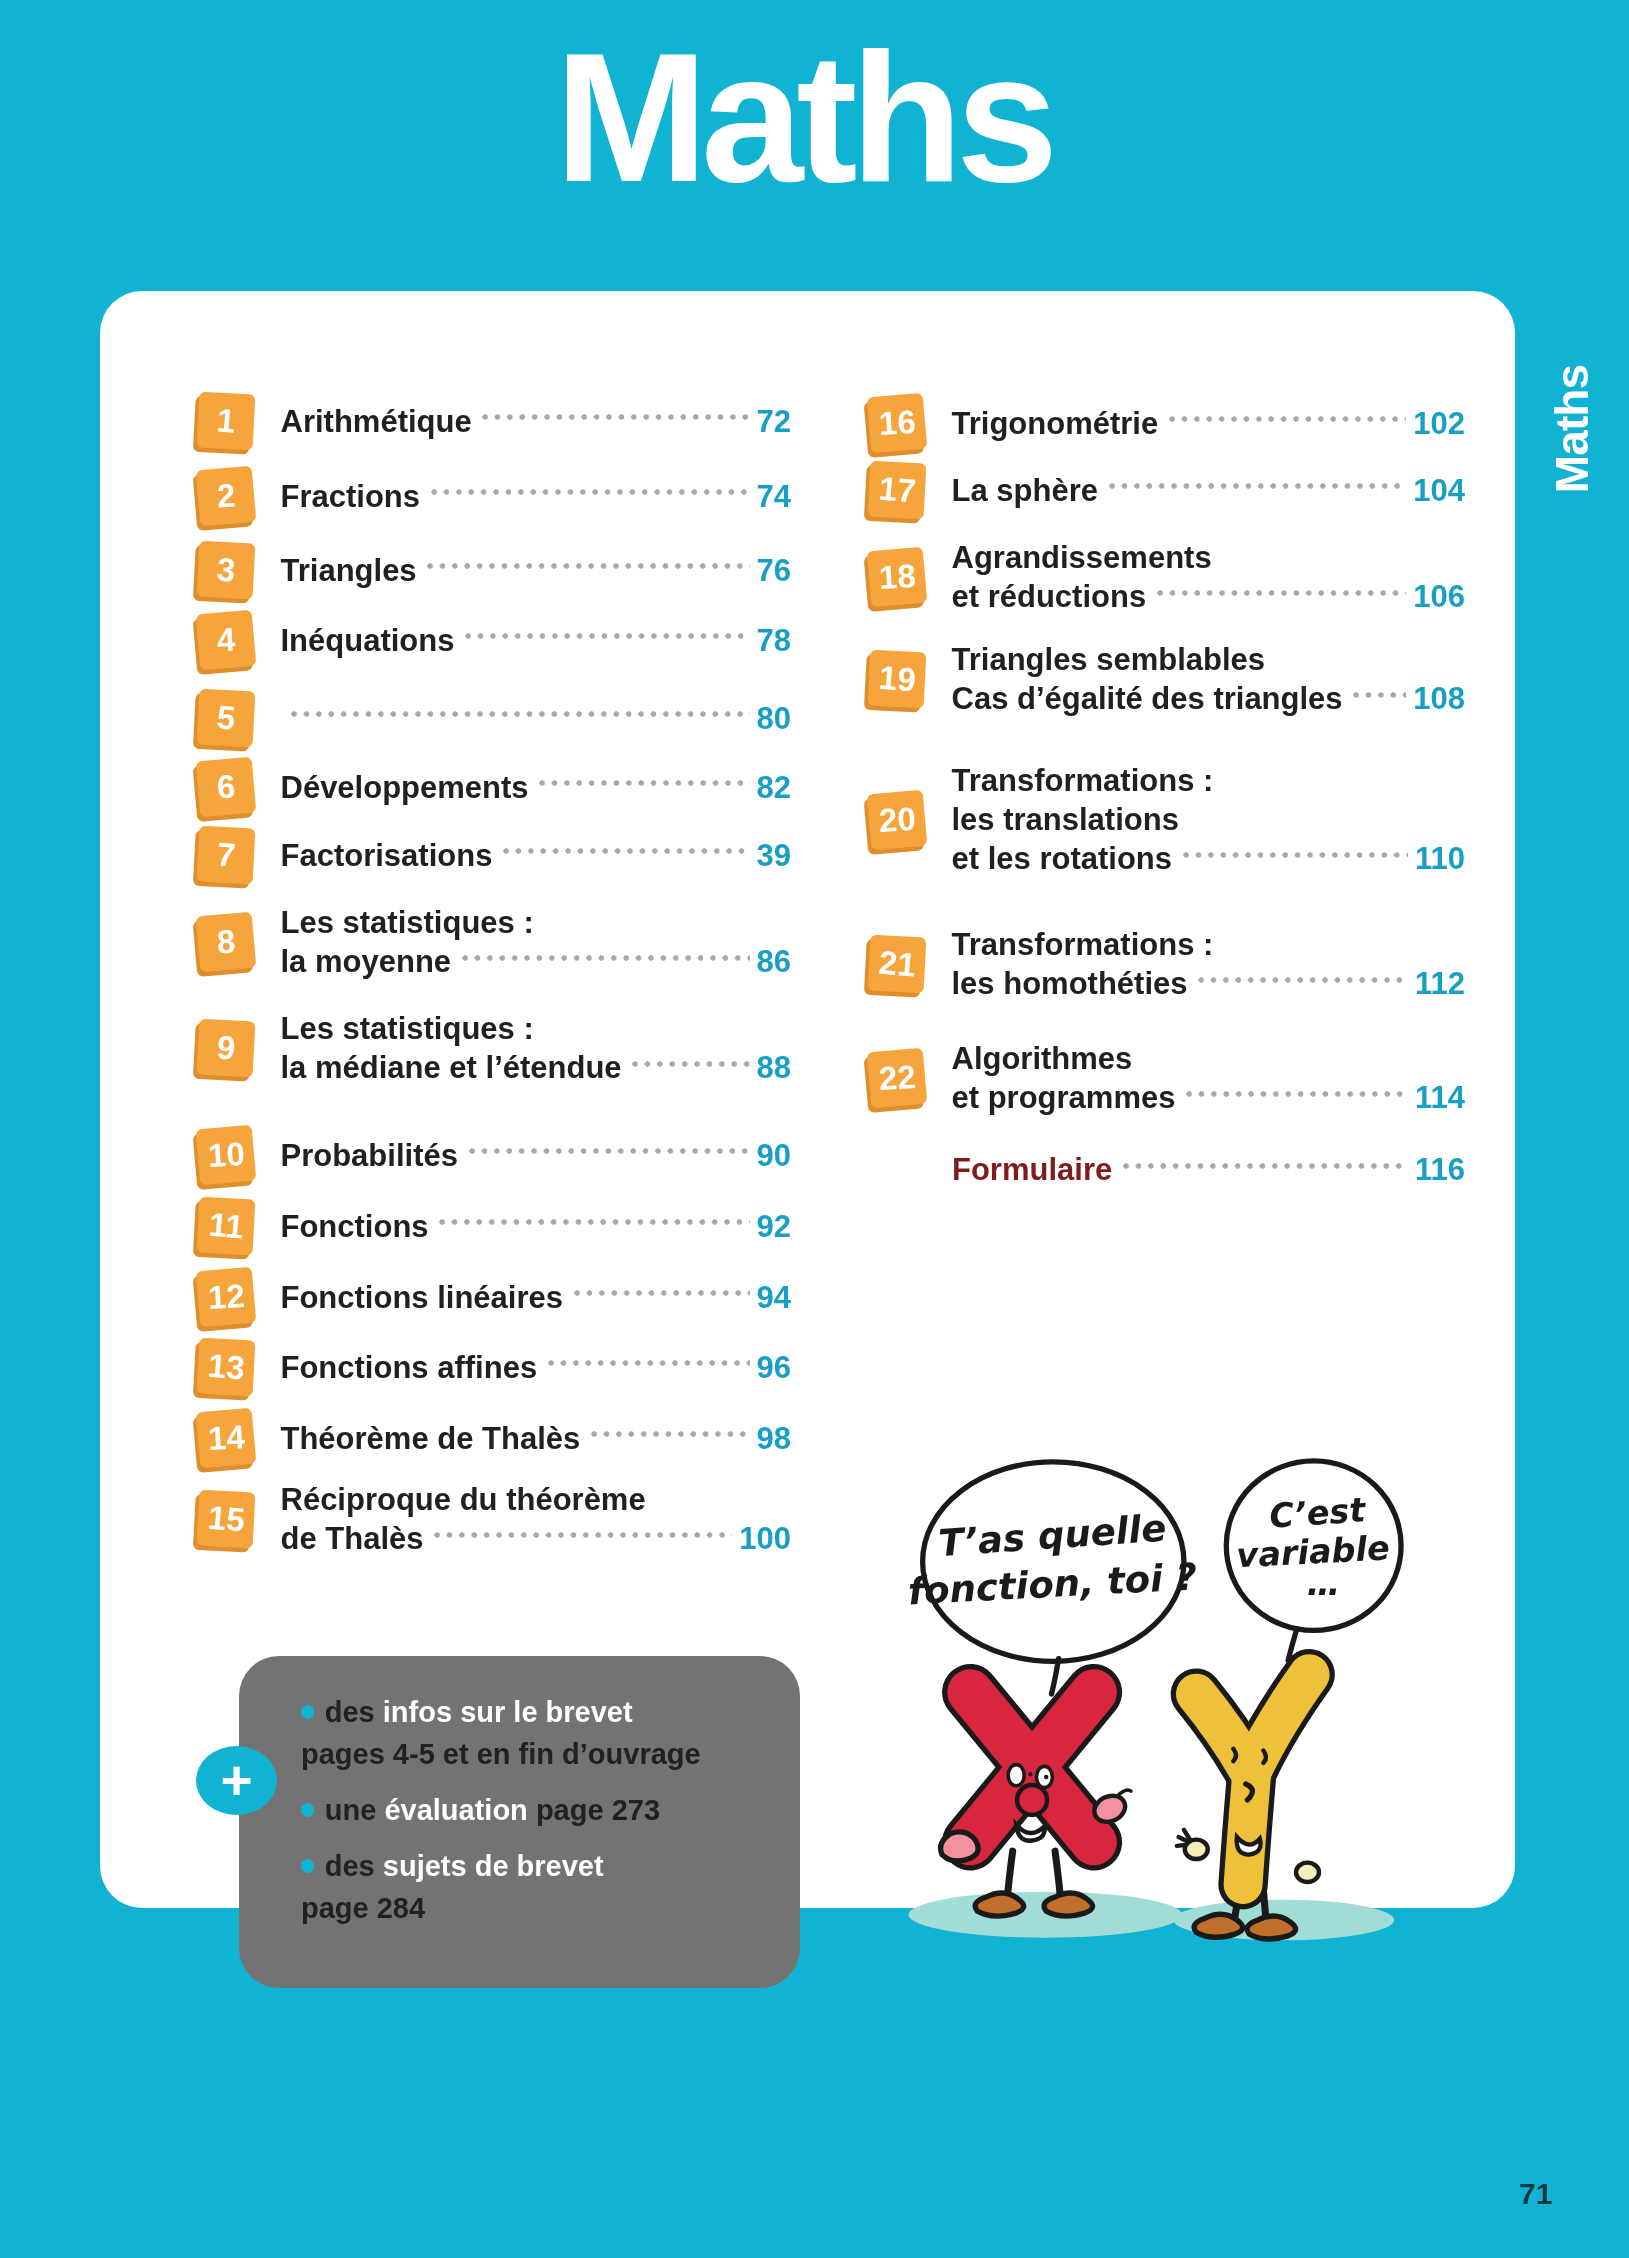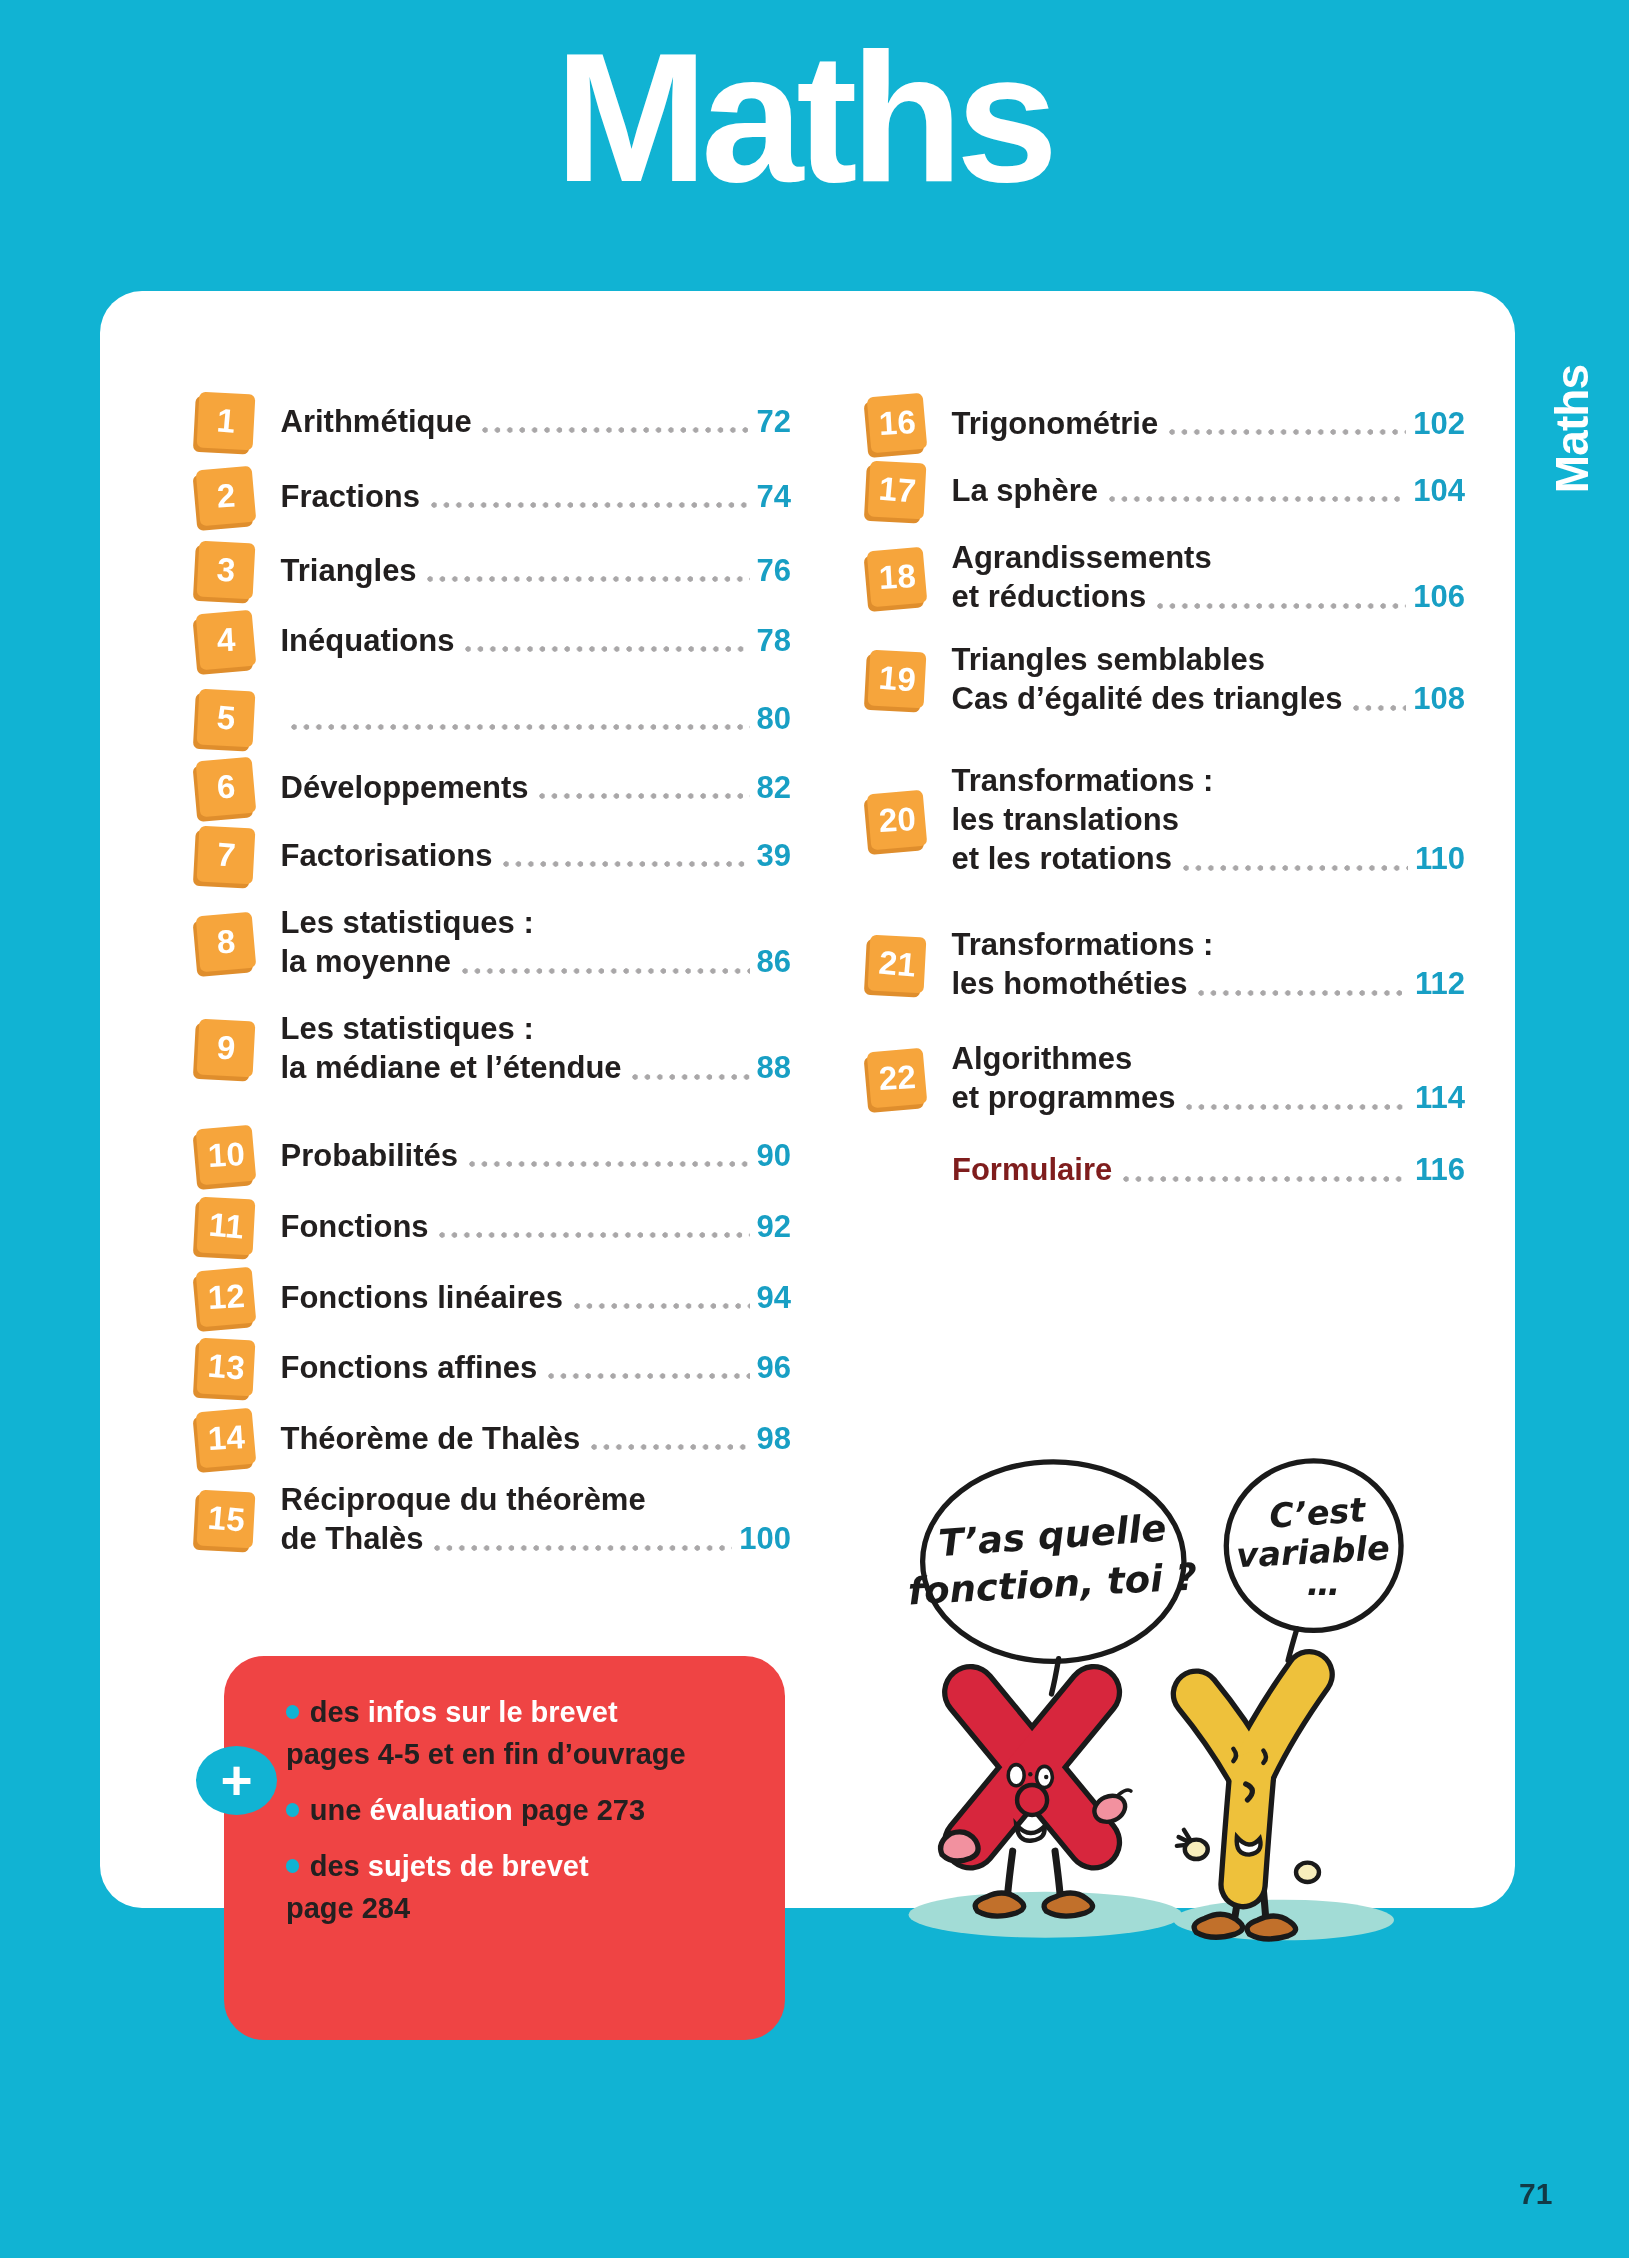--- a/index.html
+++ b/index.html
@@ -46,41 +46,41 @@
     box-shadow:-3.5px 4.4px 0 #df8e2d;
     display:flex;align-items:center;justify-content:center;
     transform:rotate(-5deg);
   }
   .toc-row:nth-child(even) .badge{transform:rotate(3deg);}
   .badge span{
     color:#ffffff;font-size:33px;font-weight:bold;transform:rotate(2deg);
   }
   .badge-spacer{flex:0 0 auto;width:83px;}
   .entry{flex:1 1 auto;min-width:0;}
-  .line{display:flex;align-items:flex-end;}
+  .line{display:flex;align-items:center;}
   .label{
     white-space:nowrap;
     font-size:31px;line-height:39px;font-weight:bold;color:#221f1f;
   }
   .label.accent{color:#7f1d1d;}
   .leader{
     flex:1 1 auto;min-width:30px;height:6.2px;
     margin:0 7px 7px 10.6px;
     background-image:radial-gradient(circle at 3.1px 3.1px,#a9a7a8 2.5px,rgba(0,0,0,0) 3.1px);
     background-size:12.4px 6.2px;background-repeat:repeat-x;
   }
   .pagenum{
     flex:0 0 auto;
     font-size:31px;line-height:39px;font-weight:bold;color:#189fc4;
   }
   
   .info-box{
-    position:absolute;left:224px;top:1656px;
-    width:561px;height:384px;
-    background:#ef4444;border-radius:40px;
+    position:absolute;left:239px;top:1656px;
+    width:561px;height:332px;
+    background:#737373;border-radius:40px;
     padding:35px 26.5px 0 62px;box-sizing:border-box;
   }
   .info-item{margin-bottom:14px;font-size:29px;line-height:42px;font-weight:bold;color:#232020;}
   .info-line1{display:flex;align-items:center;}
   .bullet{
     flex:0 0 auto;width:13.2px;height:13.2px;border-radius:50%;
     background:#11b3d3;margin-right:10.6px;
   }
   .hl{color:#ffffff;}
   .info-cont{margin-left:0;}

